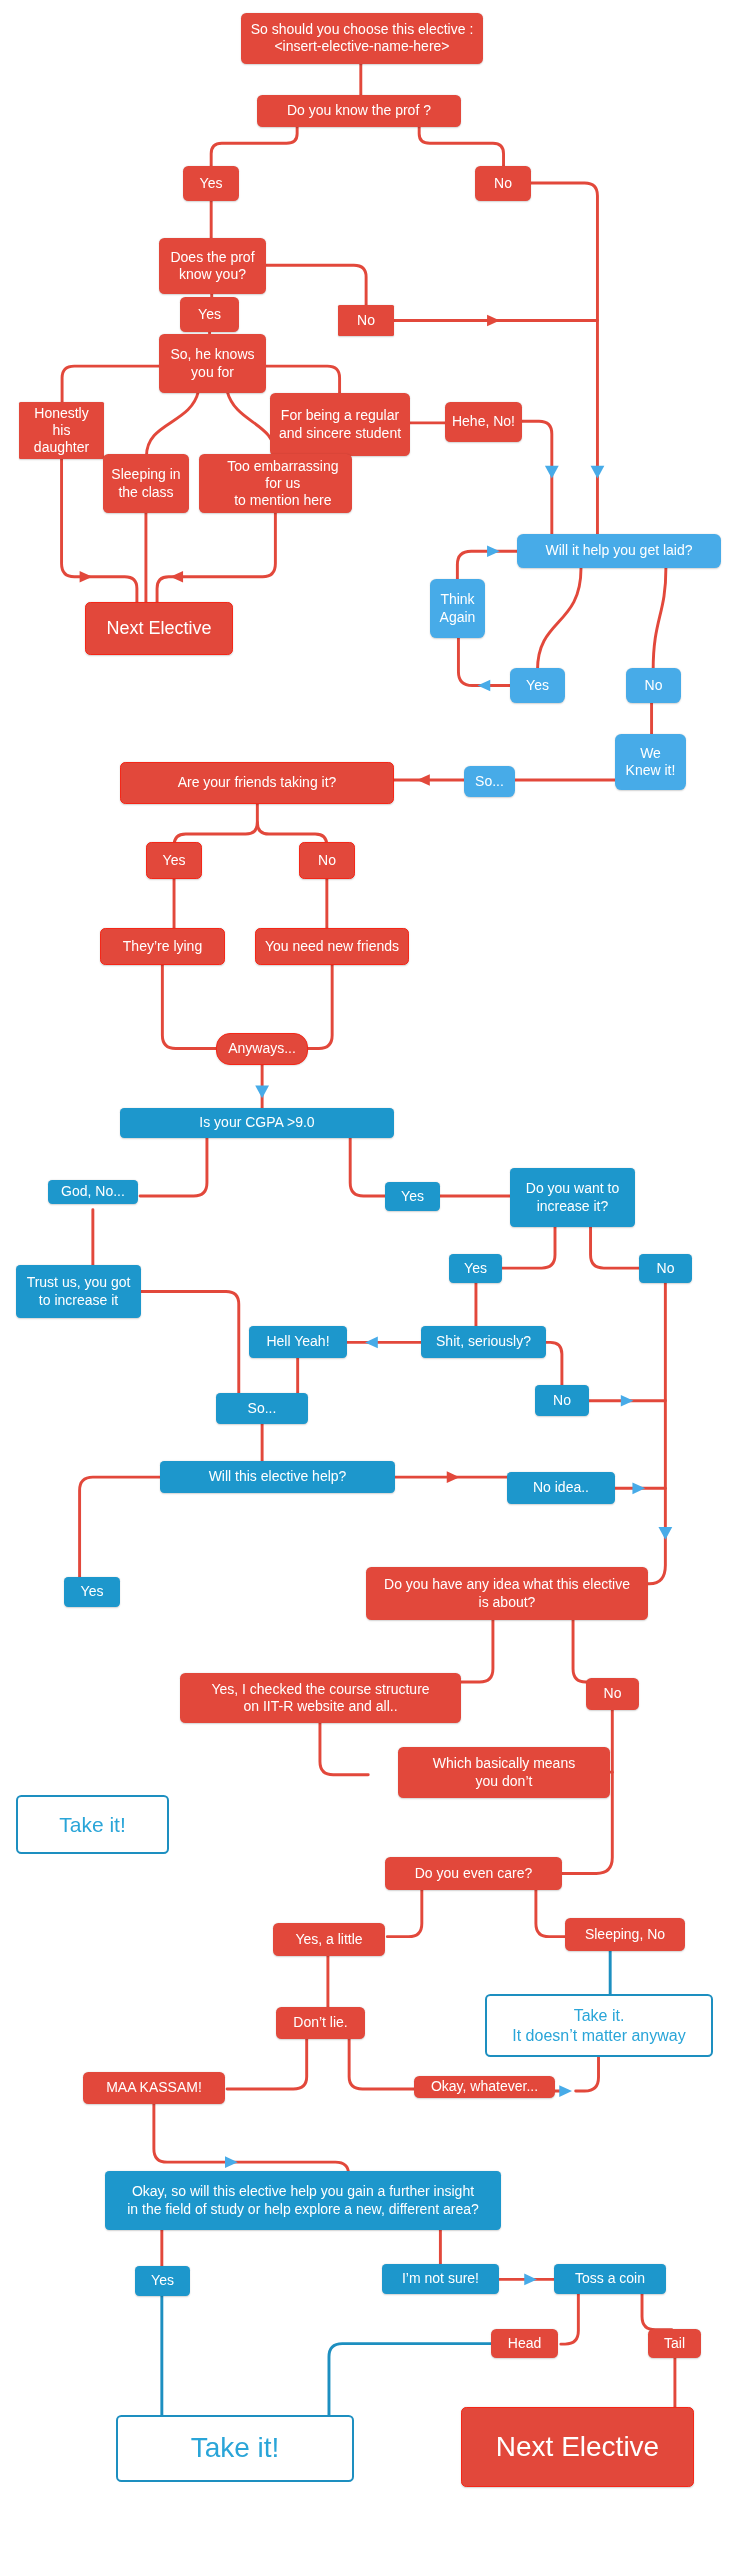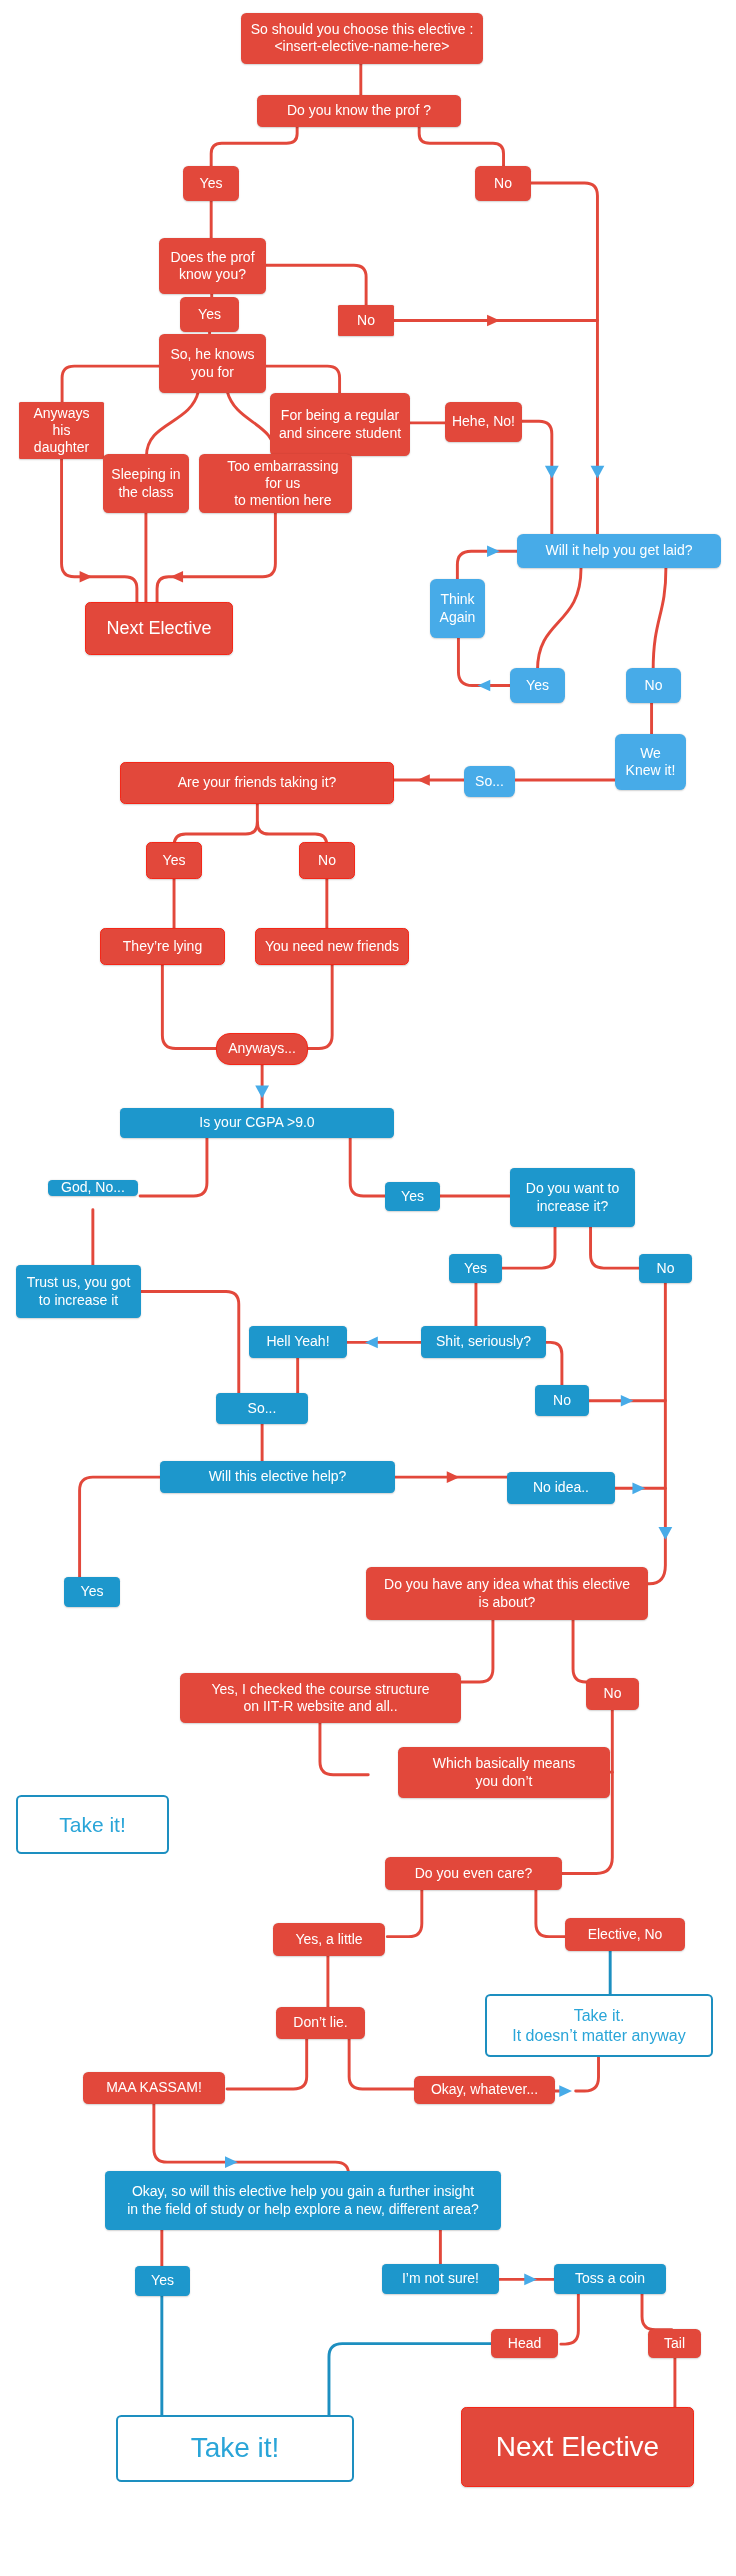--- a/index.html
+++ b/index.html
@@ -132,21 +132,21 @@
 &lt;insert-elective-name-here&gt;</div>
     <div class="node red" style="left: 257px; top: 95px; width: 204px; height: 32px; font-size: 14px;">Do you know the prof ?</div>
     <div class="node red" style="left: 183px; top: 166px; width: 56px; height: 35px; font-size: 14px;">Yes</div>
     <div class="node red" style="left: 475px; top: 166px; width: 56px; height: 35px; font-size: 14px;">No</div>
     <div class="node red" style="left: 159px; top: 238px; width: 107px; height: 56px; font-size: 14px;">Does the prof
 know you?</div>
     <div class="node red" style="left: 180px; top: 297px; width: 59px; height: 35px; font-size: 14px;">Yes</div>
     <div class="node red2" style="left: 338px; top: 305px; width: 56px; height: 31px; font-size: 14px;">No</div>
     <div class="node red" style="left: 159px; top: 334px; width: 107px; height: 59px; font-size: 14px;">So, he knows
 you for</div>
-    <div class="node red2" style="left: 19px; top: 402px; width: 85px; height: 57px; font-size: 14px;">Anyways his
+    <div class="node red2" style="left: 19px; top: 402px; width: 85px; height: 57px; font-size: 14px;">Honestly his
 daughter</div>
     <div class="node red" style="left: 270px; top: 393px; width: 140px; height: 63px; font-size: 14px;">For being a regular
 and sincere student</div>
     <div class="node red" style="left: 445px; top: 402px; width: 77px; height: 40px; font-size: 14px;">Hehe, No!</div>
     <div class="node red" style="left: 103px; top: 454px; width: 86px; height: 59px; font-size: 14px;">Sleeping in
 the class</div>
     <div class="node red" style="left: 199px; top: 454px; width: 153px; height: 59px; font-size: 14px; padding-left: 20px;">Too embarrassing for us
 to mention here</div>
     <div class="node red-hl" style="left: 85px; top: 602px; width: 148px; height: 53px; font-size: 18px;">Next Elective</div>
     <div class="node blue-light" style="left: 517px; top: 534px; width: 204px; height: 34px; font-size: 14px;">Will it help you get laid?</div>
@@ -157,21 +157,21 @@
     <div class="node blue-light" style="left: 615px; top: 734px; width: 71px; height: 56px; font-size: 14px;">We
 Knew it!</div>
     <div class="node blue-light" style="left: 464px; top: 766px; width: 51px; height: 31px; font-size: 14px;">So...</div>
     <div class="node red-hl" style="left: 120px; top: 762px; width: 274px; height: 42px; font-size: 14px;">Are your friends taking it?</div>
     <div class="node red-hl" style="left: 146px; top: 842px; width: 56px; height: 37px; font-size: 14px;">Yes</div>
     <div class="node red-hl" style="left: 299px; top: 842px; width: 56px; height: 37px; font-size: 14px;">No</div>
     <div class="node red-hl" style="left: 100px; top: 928px; width: 125px; height: 37px; font-size: 14px;">They’re lying</div>
     <div class="node red-hl" style="left: 255px; top: 928px; width: 154px; height: 37px; font-size: 14px;">You need new friends</div>
     <div class="node red-hl" style="left: 216px; top: 1033px; width: 92px; height: 32px; font-size: 14px; border-radius: 14px;">Anyways...</div>
     <div class="node blue-dark" style="left: 120px; top: 1108px; width: 274px; height: 30px; font-size: 14px;">Is your CGPA &gt;9.0</div>
-    <div class="node blue-dark" style="left: 48px; top: 1180px; width: 90px; height: 16px; font-size: 14px;">God, No...</div>
+    <div class="node blue-dark" style="left: 48px; top: 1180px; width: 90px; height: 24px; font-size: 14px;">God, No...</div>
     <div class="node blue-dark" style="left: 385px; top: 1182px; width: 55px; height: 29px; font-size: 14px;">Yes</div>
     <div class="node blue-dark" style="left: 510px; top: 1168px; width: 125px; height: 59px; font-size: 14px;">Do you want to
 increase it?</div>
     <div class="node blue-dark" style="left: 16px; top: 1265px; width: 125px; height: 53px; font-size: 14px;">Trust us, you got
 to increase it</div>
     <div class="node blue-dark" style="left: 449px; top: 1254px; width: 53px; height: 29px; font-size: 14px;">Yes</div>
     <div class="node blue-dark" style="left: 639px; top: 1254px; width: 53px; height: 29px; font-size: 14px;">No</div>
     <div class="node blue-dark" style="left: 249px; top: 1326px; width: 98px; height: 32px; font-size: 14px;">Hell Yeah!</div>
     <div class="node blue-dark" style="left: 421px; top: 1326px; width: 125px; height: 32px; font-size: 14px;">Shit, seriously?</div>
     <div class="node blue-dark" style="left: 535px; top: 1385px; width: 54px; height: 31px; font-size: 14px;">No</div>
@@ -182,26 +182,26 @@
     <div class="node red" style="left: 180px; top: 1673px; width: 281px; height: 50px; font-size: 14px;">Yes, I checked the course structure
 on IIT-R website and all..</div>
     <div class="node red" style="left: 366px; top: 1567px; width: 282px; height: 53px; font-size: 14px;">Do you have any idea what this elective
 is about?</div>
     <div class="node red" style="left: 586px; top: 1678px; width: 53px; height: 32px; font-size: 14px;">No</div>
     <div class="node red" style="left: 366px; top: 1747px; width: 212px; height: 51px; font-size: 14px; margin-left: 32px;">Which basically means
 you don’t</div>
     <div class="node outline" style="left: 16px; top: 1795px; width: 153px; height: 59px; font-size: 21px;">Take it!</div>
     <div class="node red" style="left: 385px; top: 1857px; width: 177px; height: 33px; font-size: 14px;">Do you even care?</div>
     <div class="node red" style="left: 273px; top: 1923px; width: 112px; height: 33px; font-size: 14px;">Yes, a little</div>
-    <div class="node red" style="left: 565px; top: 1918px; width: 120px; height: 33px; font-size: 14px;">Elective, No</div>
+    <div class="node red" style="left: 565px; top: 1918px; width: 120px; height: 33px; font-size: 14px;">Sleeping, No</div>
     <div class="node red" style="left: 276px; top: 2007px; width: 89px; height: 32px; font-size: 14px;">Don’t lie.</div>
     <div class="node outline" style="left: 485px; top: 1994px; width: 228px; height: 63px; font-size: 16px;">Take it.
 It doesn’t matter anyway</div>
     <div class="node red" style="left: 83px; top: 2072px; width: 142px; height: 32px; font-size: 14px;">MAA KASSAM!</div>
-    <div class="node red" style="left: 414px; top: 2076px; width: 141px; height: 28px; font-size: 14px;">Okay, whatever...</div>
+    <div class="node red" style="left: 414px; top: 2076px; width: 141px; height: 22px; font-size: 14px;">Okay, whatever...</div>
     <div class="node blue-dark" style="left: 105px; top: 2171px; width: 396px; height: 59px; font-size: 14px;">Okay, so will this elective help you gain a further insight
 in the field of study or help explore a new,  different area?</div>
     <div class="node blue-dark" style="left: 135px; top: 2266px; width: 55px; height: 30px; font-size: 14px;">Yes</div>
     <div class="node blue-dark" style="left: 382px; top: 2264px; width: 117px; height: 30px; font-size: 14px;">I’m not sure!</div>
     <div class="node blue-dark" style="left: 554px; top: 2264px; width: 112px; height: 30px; font-size: 14px;">Toss a coin</div>
     <div class="node red" style="left: 491px; top: 2329px; width: 67px; height: 29px; font-size: 14px;">Head</div>
     <div class="node red" style="left: 648px; top: 2329px; width: 53px; height: 29px; font-size: 14px;">Tail</div>
     <div class="node outline" style="left: 116px; top: 2415px; width: 238px; height: 67px; font-size: 28px;">Take it!</div>
     <div class="node red-hl" style="left: 461px; top: 2407px; width: 233px; height: 80px; font-size: 28px;">Next Elective</div>
   </div>

